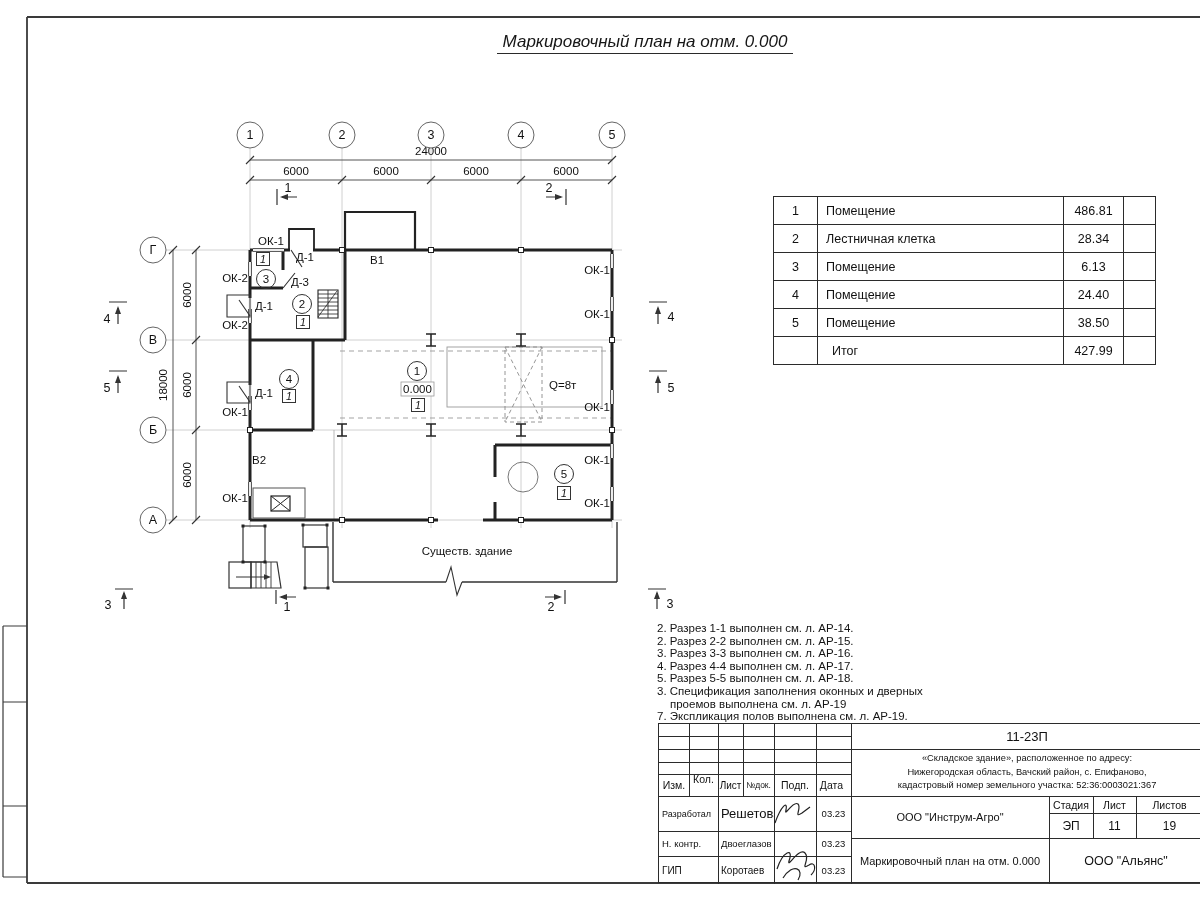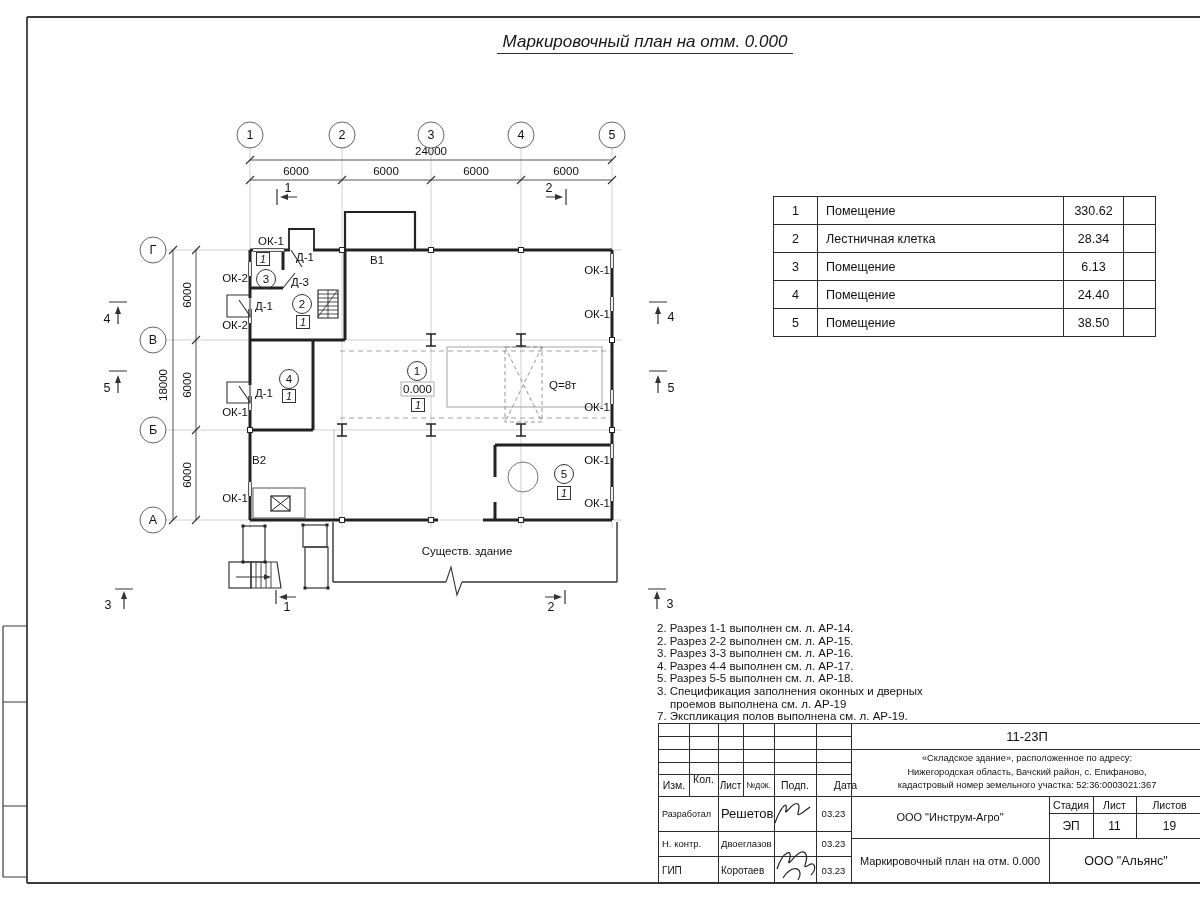--- a/index.html
+++ b/index.html
@@ -289,21 +289,21 @@
     <colgroup>
           <col style="width:44px">
           <col style="width:246px">
           <col style="width:60px">
           <col style="width:32px">
         </colgroup>
     <tbody>
     <tr>
       <td>1</td>
       <td class="nm">Помещение</td>
-      <td>330.62</td>
+      <td>486.81</td>
       <td></td>
     </tr>
     <tr>
       <td>2</td>
       <td class="nm">Лестничная клетка</td>
       <td>28.34</td>
       <td></td>
     </tr>
     <tr>
       <td>3</td>
@@ -314,20 +314,26 @@
     <tr>
       <td>4</td>
       <td class="nm">Помещение</td>
       <td>24.40</td>
       <td></td>
     </tr>
     <tr>
       <td>5</td>
       <td class="nm">Помещение</td>
       <td>38.50</td>
+      <td></td>
+    </tr>
+    <tr class="total">
+      <td></td>
+      <td class="nm">Итог</td>
+      <td>427.99</td>
       <td></td>
     </tr>
   </tbody>
       </table>
 </div>
 
 <div class="notes">
   <div>2. Разрез 1-1 выполнен см. л. АР-14.</div>
   <div>2. Разрез 2-2 выполнен см. л. АР-15.</div>
   <div>3. Разрез 3-3 выполнен см. л. АР-16.</div>
@@ -356,21 +362,21 @@
   <div class="hl" style="left:390px;top:89px;width:154px"></div>
   <div class="hl" style="left:0;top:107px;width:192px"></div>
   <div class="hl" style="left:192px;top:114px;width:352px"></div>
   <div class="hl" style="left:0;top:132px;width:192px"></div>
 
   <div class="tc" style="left:0;top:50px;width:30px;height:22px;font-size:10.5px">Изм.</div>
   <div class="tc" style="left:30px;top:44px;width:29px;height:22px;font-size:10.5px">Кол.</div>
   <div class="tc" style="left:59px;top:50px;width:25px;height:22px;font-size:10px">Лист</div>
   <div class="tc" style="left:84px;top:50px;width:31px;height:22px;font-size:8.5px">№док.</div>
   <div class="tc" style="left:115px;top:50px;width:42px;height:22px;font-size:10.5px">Подп.</div>
-  <div class="tc" style="left:169px;top:50px;width:35px;height:22px;font-size:10.5px">Дата</div>
+  <div class="tc" style="left:155px;top:50px;width:35px;height:22px;font-size:10.5px">Дата</div>
 
   <div class="tc left" style="left:0;top:72px;width:59px;height:35px;font-size:9px">Разработал</div>
   <div class="tc left" style="left:59px;top:72px;width:56px;height:35px;font-size:13px">Решетова</div>
   <div class="tc" style="left:157px;top:72px;width:35px;height:35px;font-size:9.5px">03.23</div>
   <div class="tc left" style="left:0;top:107px;width:59px;height:25px;font-size:9.5px">Н. контр.</div>
   <div class="tc left" style="left:59px;top:107px;width:56px;height:25px;font-size:9.5px">Двоеглазов</div>
   <div class="tc" style="left:157px;top:107px;width:35px;height:25px;font-size:9.5px">03.23</div>
   <div class="tc left" style="left:0;top:132px;width:59px;height:28px;font-size:10px">ГИП</div>
   <div class="tc left" style="left:59px;top:132px;width:56px;height:28px;font-size:10px">Коротаев</div>
   <div class="tc" style="left:157px;top:132px;width:35px;height:28px;font-size:9.5px">03.23</div>

